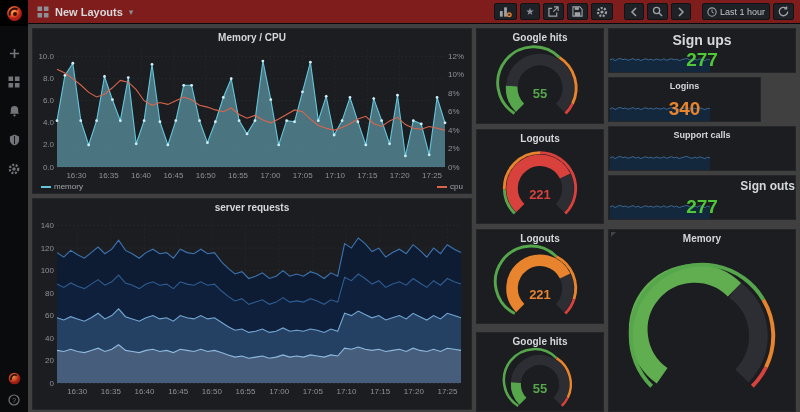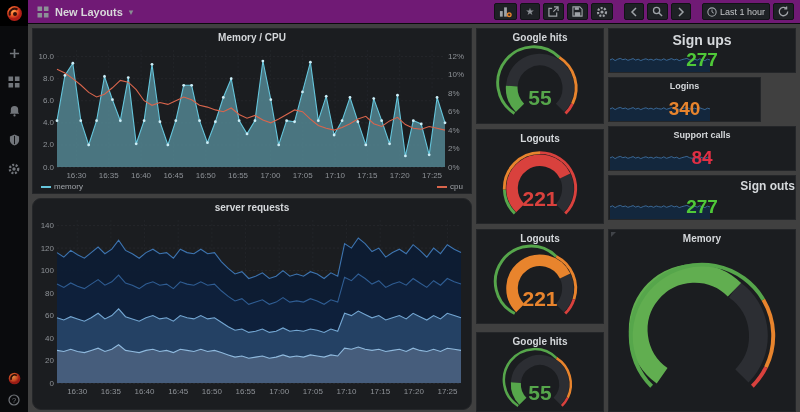--- a/index.html
+++ b/index.html
@@ -8,21 +8,21 @@
   .app { position:relative; width:800px; height:412px; }
 
   
   .sidebar { position:absolute; left:0; top:0; width:28px; height:412px; background:#0a0b0d; z-index:5; }
   .logo { width:28px; height:26px; background:#000; display:flex; align-items:center; justify-content:center; cursor:pointer; }
   .side-icons { display:flex; flex-direction:column; align-items:center; gap:15px; margin-top:20px; }
   .side-btn { width:14px; height:14px; display:flex; align-items:center; justify-content:center; cursor:pointer; opacity:.85; }
   .side-bottom { position:absolute; bottom:5px; left:0; width:28px; display:flex; flex-direction:column; align-items:center; gap:8px; }
 
   
-  .topnav { position:absolute; left:28px; top:0; width:772px; height:24px; background:#701a75;
+  .topnav { position:absolute; left:28px; top:0; width:772px; height:24px; background:#7f1d1d;
             border-bottom:1px solid #0a0a0c; display:flex; align-items:center; justify-content:space-between; z-index:4; }
   .nav-left { display:flex; align-items:center; gap:6px; padding-left:9px; }
   .dash-title { color:#d8d9da; font-size:11px; font-weight:700; cursor:pointer; }
   .caret { color:#898d93; font-size:9px; }
   .nav-right { display:flex; align-items:center; gap:3px; padding-right:6px; }
   .nav-btn { height:17px; min-width:20px; padding:0 4px; background:#1e2125; border:1px solid #111316; border-radius:2px;
              display:flex; align-items:center; justify-content:center; gap:3px; cursor:pointer; color:#9fa3a8; }
   .nav-btn svg { display:block; }
   .nav-gap { width:5px; }
   .time-btn span { font-size:9px; color:#c3c5c8; white-space:nowrap; }
@@ -32,21 +32,21 @@
   .dash { position:absolute; left:28px; top:24px; width:772px; height:388px; background:#404040; }
   .panel { position:absolute; background:#1b1d20; border:1px solid #242629; overflow:hidden; }
   .panel-title { text-align:center; font-size:10px; font-weight:700; color:#d5d8db; padding-top:3px; height:15px; cursor:pointer; white-space:nowrap; }
   .chart-svg { position:absolute; left:0; right:0; }
   .legend { position:absolute; left:8px; right:8px; bottom:2px; display:flex; gap:12px; font-size:8px; color:#a0a4a9; }
   .legend-split { justify-content:space-between; }
   .legend-item { display:flex; align-items:center; gap:3px; cursor:pointer; }
   .legend-item i { display:inline-block; width:10px; height:2px; }
 
   .gauge-value { position:absolute; left:0; right:0; text-align:center; font-weight:700; }
-  .gv-small { top:57px; font-size:21px; }
+  .gv-small { top:57px; font-size:13px; }
   .gv-big { top:95px; font-size:31px; }
 
   .stat-value { position:absolute; left:0; right:0; bottom:1px; text-align:center; font-size:19px; font-weight:700; z-index:2; }
   .spark { position:absolute; left:1px; right:1px; bottom:0; height:26px; z-index:1; }
 
   .corner-ic { position:absolute; left:2px; top:2px; opacity:.6; }
 </style>
 </head>
 <body>
 
@@ -293,21 +293,21 @@
             <i style="background: rgb(101, 197, 219);"></i>
             <span>memory</span>
           </span>
         <span class="legend-item">
             <i style="background: rgb(217, 101, 76);"></i>
             <span>cpu</span>
           </span>
       </div>
     </section>
 
-    <section class="panel" style="left:4px;top:174px;width:440px;height:212px;border-radius:9px;">
+    <section class="panel" style="left:4px;top:174px;width:440px;height:212px;">
       <div class="panel-title">server requests</div>
       <svg class="chart-svg" id="chart2" style="top:15px;height:182px;" viewBox="0 0 438 182" preserveAspectRatio="none">
           <line x1="24" x2="428" y1="169" y2="169" stroke="#303338" stroke-dasharray="2 2"></line>
           <text x="21" y="171.5" text-anchor="end" font-size="8" fill="#8e9297" font-family="Liberation Sans,sans-serif">0</text>
           <line x1="24" x2="428" y1="146.51724137931035" y2="146.51724137931035" stroke="#25272b" stroke-dasharray="2 2"></line>
           <text x="21" y="149.01724137931035" text-anchor="end" font-size="8" fill="#8e9297" font-family="Liberation Sans,sans-serif">20</text>
           <line x1="24" x2="428" y1="124.03448275862068" y2="124.03448275862068" stroke="#25272b" stroke-dasharray="2 2"></line>
           <text x="21" y="126.53448275862068" text-anchor="end" font-size="8" fill="#8e9297" font-family="Liberation Sans,sans-serif">40</text>
           <line x1="24" x2="428" y1="101.55172413793105" y2="101.55172413793105" stroke="#25272b" stroke-dasharray="2 2"></line>
           <text x="21" y="104.05172413793105" text-anchor="end" font-size="8" fill="#8e9297" font-family="Liberation Sans,sans-serif">60</text>
@@ -414,21 +414,20 @@
           <path d="M0.0 13.9L2.6 12.8L5.1 14.6L7.7 13.2L10.3 12.4L12.8 13.7L15.4 13.0L17.9 14.3L20.5 13.5L23.1 12.6L25.6 14.1L28.2 13.2L30.8 14.6L33.3 13.5L35.9 12.8L38.5 13.9L41.0 13.2L43.6 14.3L46.2 13.0L48.7 13.7L51.3 14.1L53.8 12.8L56.4 14.3L59.0 13.5L61.5 12.6L64.1 13.9L66.7 13.2L69.2 14.6L71.8 13.7L74.4 13.0L76.9 12.4L79.5 13.7L82.1 14.3L84.6 13.2L87.2 14.1L89.7 12.8L92.3 13.7L94.9 14.6L97.4 13.2L100.0 13.9" fill="none" stroke="#3e6e9e" stroke-width="0.9" vector-effect="non-scaling-stroke"></path>
         </svg>
       <div class="stat-value" style="color: rgb(232, 132, 45);">340</div>
     </section>
     <section class="panel stat-panel" style="left:580px;top:102px;width:188px;height:45px;">
       <div class="panel-title" style="font-size:9px;">Support calls</div>
       <svg class="spark" preserveAspectRatio="none" viewBox="0 0 100 26">
           <path d="M0.0 13.9L2.6 12.8L5.1 14.6L7.7 13.2L10.3 12.4L12.8 13.7L15.4 13.0L17.9 14.3L20.5 13.5L23.1 12.6L25.6 14.1L28.2 13.2L30.8 14.6L33.3 13.5L35.9 12.8L38.5 13.9L41.0 13.2L43.6 14.3L46.2 13.0L48.7 13.7L51.3 14.1L53.8 12.8L56.4 14.3L59.0 13.5L61.5 12.6L64.1 13.9L66.7 13.2L69.2 14.6L71.8 13.7L74.4 13.0L76.9 12.4L79.5 13.7L82.1 14.3L84.6 13.2L87.2 14.1L89.7 12.8L92.3 13.7L94.9 14.6L97.4 13.2L100.0 13.9L100 26L0 26Z" fill="#13273d" stroke="none"></path>
           <path d="M0.0 13.9L2.6 12.8L5.1 14.6L7.7 13.2L10.3 12.4L12.8 13.7L15.4 13.0L17.9 14.3L20.5 13.5L23.1 12.6L25.6 14.1L28.2 13.2L30.8 14.6L33.3 13.5L35.9 12.8L38.5 13.9L41.0 13.2L43.6 14.3L46.2 13.0L48.7 13.7L51.3 14.1L53.8 12.8L56.4 14.3L59.0 13.5L61.5 12.6L64.1 13.9L66.7 13.2L69.2 14.6L71.8 13.7L74.4 13.0L76.9 12.4L79.5 13.7L82.1 14.3L84.6 13.2L87.2 14.1L89.7 12.8L92.3 13.7L94.9 14.6L97.4 13.2L100.0 13.9" fill="none" stroke="#3e6e9e" stroke-width="0.9" vector-effect="non-scaling-stroke"></path>
         </svg>
-      <div class="stat-value" style="color: rgb(224, 47, 68);">84</div>
     </section>
     <section class="panel stat-panel" style="left:580px;top:151px;width:188px;height:45px;">
       <div class="panel-title" style="font-size:12px;text-align:right;">Sign outs</div>
       <svg class="spark" preserveAspectRatio="none" viewBox="0 0 100 26">
           <path d="M0.0 13.9L2.6 12.8L5.1 14.6L7.7 13.2L10.3 12.4L12.8 13.7L15.4 13.0L17.9 14.3L20.5 13.5L23.1 12.6L25.6 14.1L28.2 13.2L30.8 14.6L33.3 13.5L35.9 12.8L38.5 13.9L41.0 13.2L43.6 14.3L46.2 13.0L48.7 13.7L51.3 14.1L53.8 12.8L56.4 14.3L59.0 13.5L61.5 12.6L64.1 13.9L66.7 13.2L69.2 14.6L71.8 13.7L74.4 13.0L76.9 12.4L79.5 13.7L82.1 14.3L84.6 13.2L87.2 14.1L89.7 12.8L92.3 13.7L94.9 14.6L97.4 13.2L100.0 13.9L100 26L0 26Z" fill="#13273d" stroke="none"></path>
           <path d="M0.0 13.9L2.6 12.8L5.1 14.6L7.7 13.2L10.3 12.4L12.8 13.7L15.4 13.0L17.9 14.3L20.5 13.5L23.1 12.6L25.6 14.1L28.2 13.2L30.8 14.6L33.3 13.5L35.9 12.8L38.5 13.9L41.0 13.2L43.6 14.3L46.2 13.0L48.7 13.7L51.3 14.1L53.8 12.8L56.4 14.3L59.0 13.5L61.5 12.6L64.1 13.9L66.7 13.2L69.2 14.6L71.8 13.7L74.4 13.0L76.9 12.4L79.5 13.7L82.1 14.3L84.6 13.2L87.2 14.1L89.7 12.8L92.3 13.7L94.9 14.6L97.4 13.2L100.0 13.9" fill="none" stroke="#3e6e9e" stroke-width="0.9" vector-effect="non-scaling-stroke"></path>
         </svg>
       <div class="stat-value" style="color: rgb(79, 200, 56);">277</div>
     </section>
 

